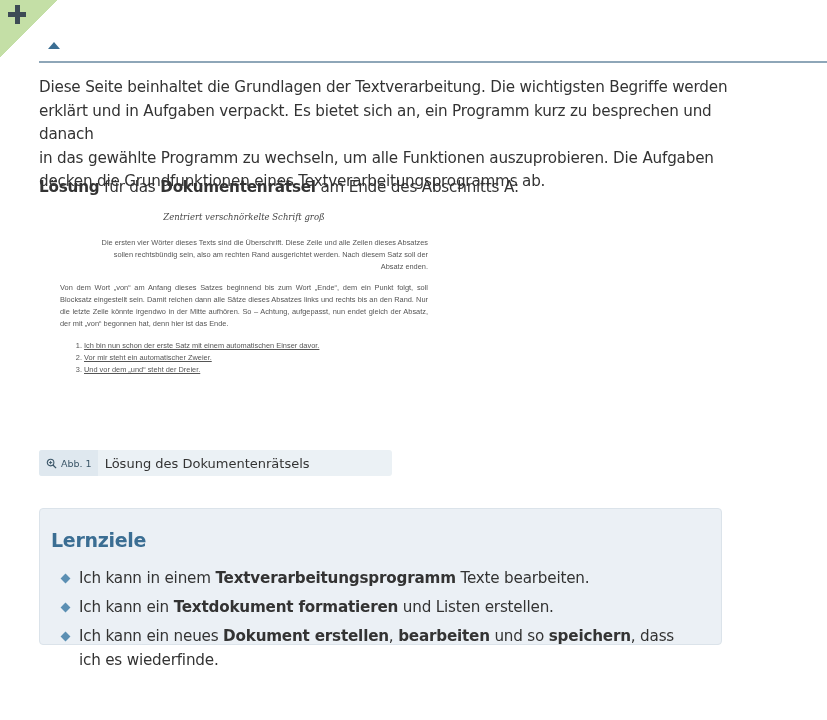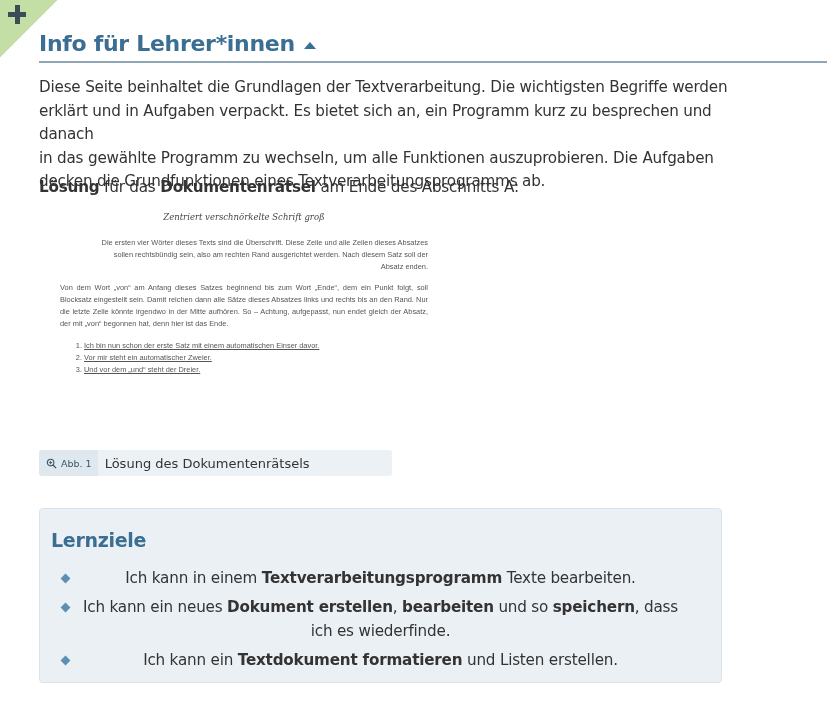--- a/index.html
+++ b/index.html
@@ -65,49 +65,48 @@
     }
     .caption-tag {
       height: 100%; display: flex; align-items: center; padding: 0 6px 0 7px;
       background: #dfe8ef; border-radius: 3px 0 0 3px;
       font-size: 9.5px; color: #3b5668;
     }
     .zoom-icon { width: 11px; height: 11px; margin-right: 4px; }
     .caption-text { margin-left: 7px; font-size: 13px; color: #333; }
 
     .goals {
-      position: absolute; left: 39px; top: 508px; width: 683px; height: 175px;
+      position: absolute; left: 39px; top: 508px; width: 683px; height: 137px;
       background: #ebf0f5; border: 1px solid #dbe3ea; border-radius: 4px;
       box-sizing: border-box;
     }
     .goals h2 {
       margin: 0; position: absolute; left: 11px; top: 20px;
       font-size: 19px; font-weight: bold; color: #3b6e93; letter-spacing: -0.3px;
     }
     .goals ul {
       list-style: none; margin: 0; padding: 0;
       position: absolute; left: 22px; top: 57px; width: 620px;
       font-size: 15.2px; line-height: 24px; color: #333; letter-spacing: -0.2px;
     }
-    .goals li { position: relative; padding-left: 17px; margin-bottom: 5px; text-align: center; }
+    .goals li { position: relative; padding-left: 17px; margin-bottom: 5px; }
     .goals li b { font-weight: bold; }
     .bullet {
       position: absolute; left: 0; top: 9px; width: 7px; height: 7px;
       background: #5b8fb3; transform: rotate(45deg);
     }
   </style>
 </head>
 <body>
 
 <div class="corner">
   <span class="corner-plus"></span>
 </div>
 
 <div class="header">
-  <h1>Info für Lehrer*innen</h1>
   <span class="caret-up"></span>
 </div>
 
 <div class="intro">
   <div>Diese Seite beinhaltet die Grundlagen der Textverarbeitung. Die wichtigsten Begriffe werden</div>
   <div>erklärt und in Aufgaben verpackt. Es bietet sich an, ein Programm kurz zu besprechen und danach</div>
   <div>in das gewählte Programm zu wechseln, um alle Funktionen auszuprobieren. Die Aufgaben</div>
   <div>decken die Grundfunktionen eines Textverarbeitungsprogramms ab.</div>
 </div>
 
@@ -145,20 +144,20 @@
 
 <div class="goals">
   <h2>Lernziele</h2>
   <ul>
     <li>
       <span class="bullet"></span>
       <span>Ich kann in einem </span><b>Textverarbeitungsprogramm</b><span> Texte bearbeiten.</span>
     </li>
     <li>
       <span class="bullet"></span>
-      <span>Ich kann ein neues </span><b>Dokument erstellen</b><span>, </span><b>bearbeiten</b><span> und so </span><b>speichern</b><span>, dass ich es wiederfinde.</span>
+      <span>Ich kann ein </span><b>Textdokument formatieren</b><span> und Listen erstellen.</span>
     </li>
     <li>
       <span class="bullet"></span>
-      <span>Ich kann ein </span><b>Textdokument formatieren</b><span> und Listen erstellen.</span>
+      <span>Ich kann ein neues </span><b>Dokument erstellen</b><span>, </span><b>bearbeiten</b><span> und so </span><b>speichern</b><span>, dass ich es wiederfinde.</span>
     </li>
   </ul>
 </div>
 
 </body></html>

